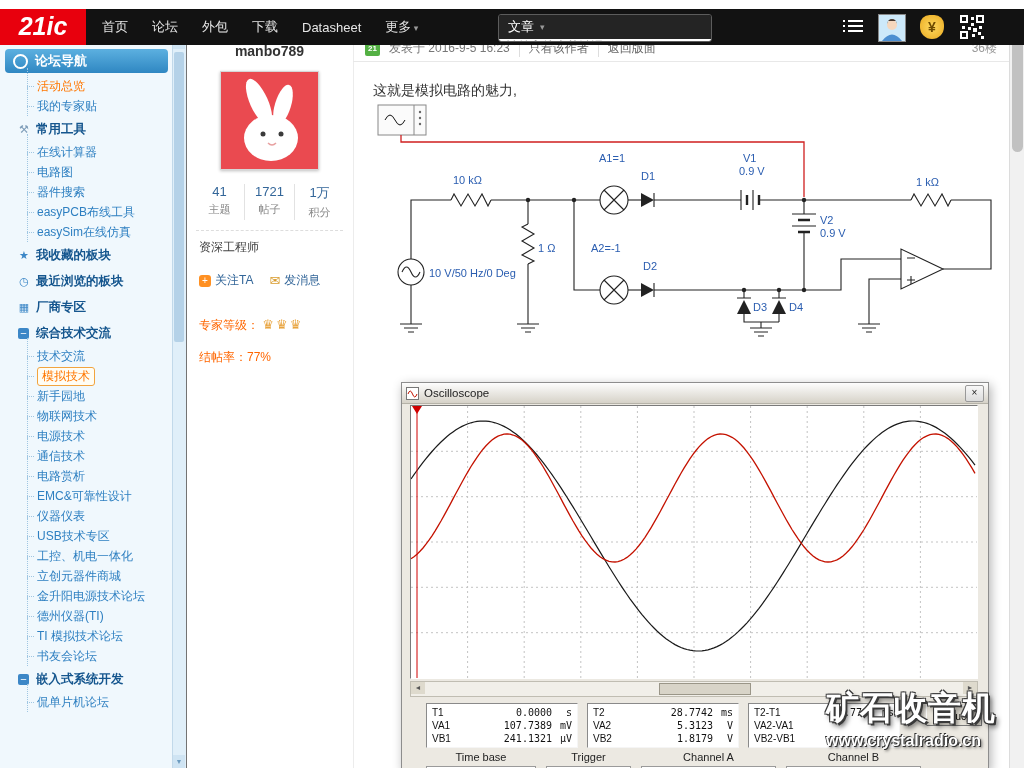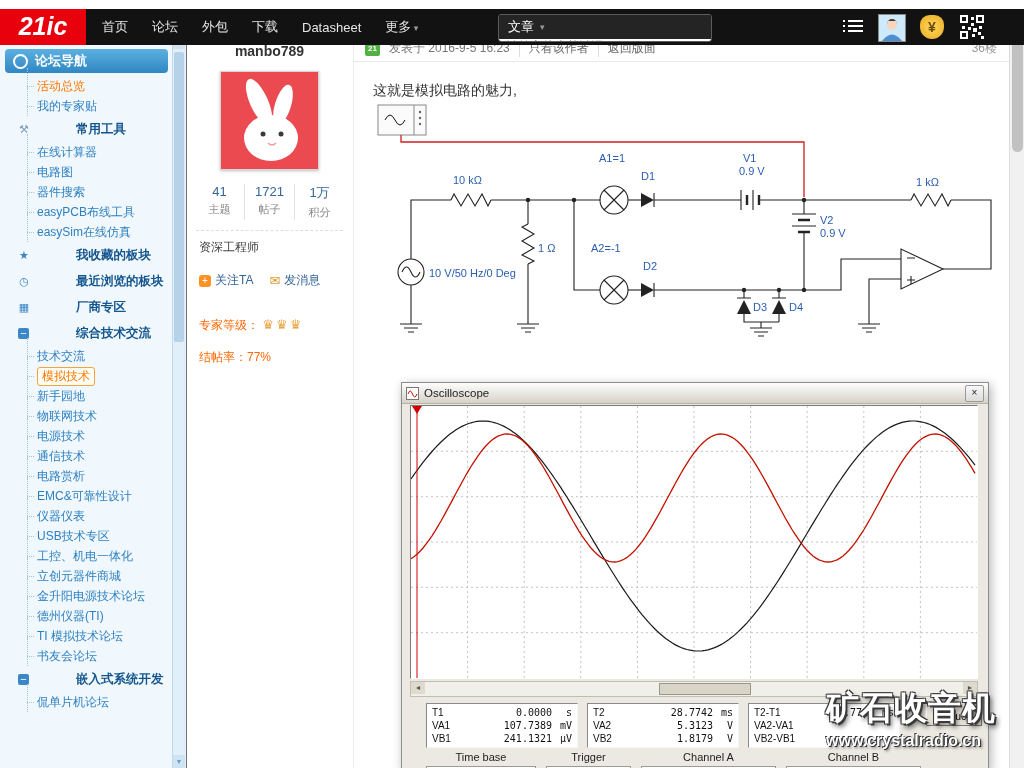--- a/index.html
+++ b/index.html
@@ -39,21 +39,21 @@
   .ss-thumb{position:absolute;left:1px;top:16px;width:10px;height:290px;background:#b5d2e8;border-radius:2px;cursor:pointer;}
   .cut-row{height:11px;overflow:hidden;}
   .cut-row .inner{margin-top:-9px;display:flex;align-items:center;padding-left:16px;font-size:12px;color:#2d7fc1;}
   .side-head{margin:2px 18px 3px 5px;height:24px;border-radius:4px;background:linear-gradient(#5cb0e0,#2f87c2);
              display:flex;align-items:center;gap:7px;padding:0 8px;color:#fff;font-size:13px;font-weight:bold;}
   .compass{width:11px;height:11px;border:2px solid #fff;border-radius:50%;flex:none;}
   .rows{padding-left:5px;}
   .s-row{display:flex;align-items:center;height:20px;cursor:pointer;padding-left:16px;}
   .s-row[data-type="section"]{height:26px;padding-left:12px;}
   .s-row .lbl{font-size:12px;color:#2d7fc1;white-space:nowrap;}
-  .s-row[data-type="section"] .lbl{color:#15568e;font-weight:bold;font-size:12.5px;margin-left:40px;}
+  .s-row[data-type="section"] .lbl{color:#15568e;font-weight:bold;font-size:12.5px;}
   .s-row[data-accent="orange"] .lbl{color:#f70;}
   .s-row[data-accent="active"] .lbl{color:#f70;border:1px solid #f2a43e;background:#fffdf4;border-radius:3px;padding:0 4px;}
   .tree{width:16px;align-self:stretch;position:relative;flex:none;}
   .tree::before{content:"";position:absolute;left:6px;top:-8px;bottom:0;border-left:1px dotted #9fc6e2;}
   .tree::after{content:"";position:absolute;left:6px;top:50%;width:7px;border-top:1px dotted #9fc6e2;}
   .s-icon{display:none;width:14px;margin-right:5px;font-size:11px;color:#3c87c7;text-align:center;flex:none;}
   .s-row[data-type="section"] .s-icon{display:inline-block;}
   .s-icon[data-icon="tools"]::before{content:"⚒";color:#7d9cb8;}
   .s-icon[data-icon="star"]::before{content:"★";}
   .s-icon[data-icon="clock"]::before{content:"◷";}

